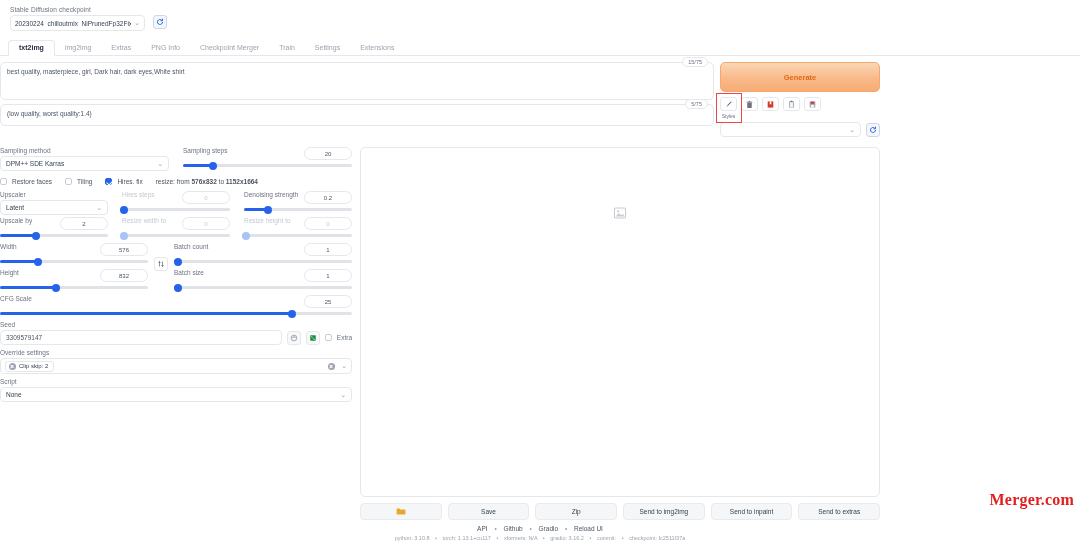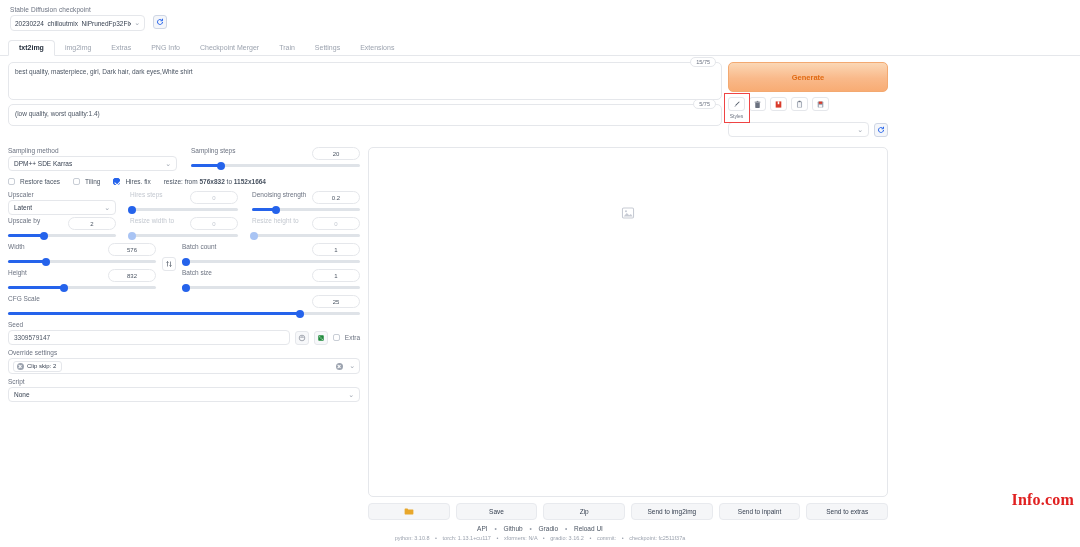--- a/index.html
+++ b/index.html
@@ -34,21 +34,21 @@
 
   
   .tabs { display:flex; align-items:flex-end; gap:0; padding:0 8px; margin-top:7px;
           border-bottom:1px solid #e5e7eb; height:18px; }
   .tab { font-size:7px; color:#9ca3af; padding:3px 10px 4px 10px; white-space:nowrap; }
   .tab.active { color:#1f2937; font-weight:bold; border:1px solid #e5e7eb;
                 border-bottom:1px solid #fff; border-radius:4px 4px 0 0; background:#fff;
                 margin-bottom:-1px; }
 
   
-  .content { display:flex; padding:6px 8px 0 8px; gap:8px; }
+  .content { display:flex; padding:6px 8px 0 0; gap:8px; }
   .left-col { width: 880px; }
   .prompt-row { display:flex; gap:6px; align-items:flex-start; }
   .prompt-stack { flex:1; }
   .ta-wrap { position:relative; margin-bottom:4px; }
   .ta {
     width:100%; border:1px solid #e5e7eb; border-radius:5px; background:#fff;
     font-size:6.5px; color:#4b5563; padding:5px 6px; line-height:1.3;
   }
   .ta.pos { height:38px; }
   .ta.neg { height:22px; }
@@ -493,21 +493,21 @@
             <div class="act-btn">Zip</div>
             <div class="act-btn">Send to img2img</div>
             <div class="act-btn">Send to inpaint</div>
             <div class="act-btn">Send to extras</div>
           </div>
         </div>
       </div>
     </div>
   </div>
 
-  <div class="watermark">Info.com</div>
+  <div class="watermark">Merger.com</div>
 
   <div class="footer">
     <div class="f-links">
       <span>API</span>
       <span class="sep">•</span>
       <span>Github</span>
       <span class="sep">•</span>
       <span>Gradio</span>
       <span class="sep">•</span>
       <span>Reload UI</span>

